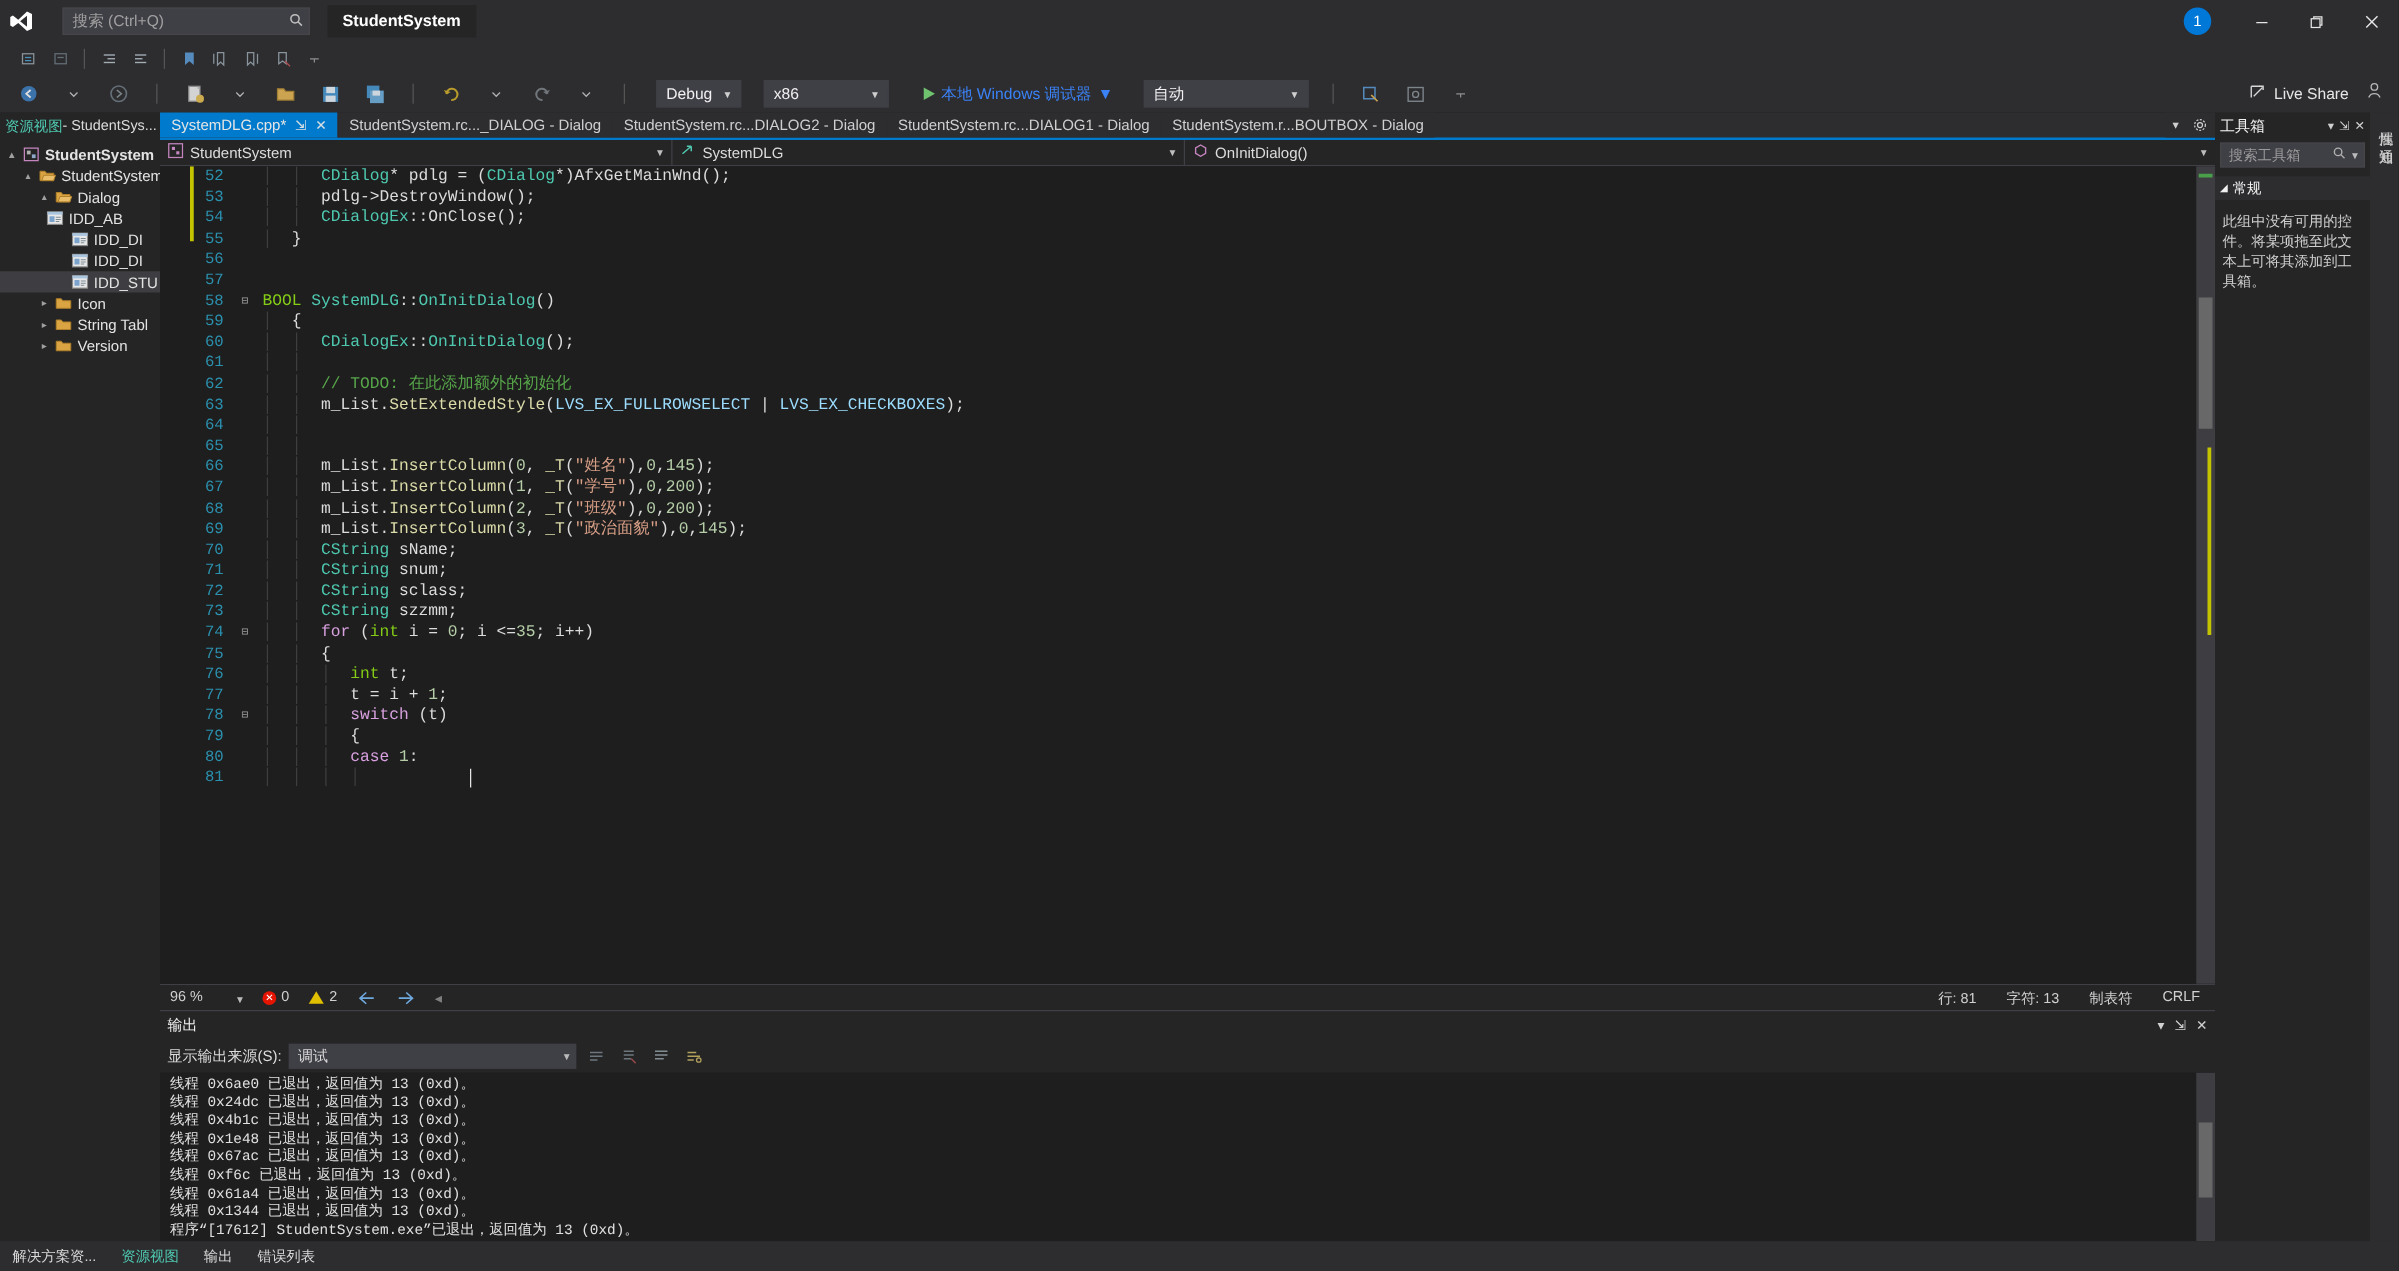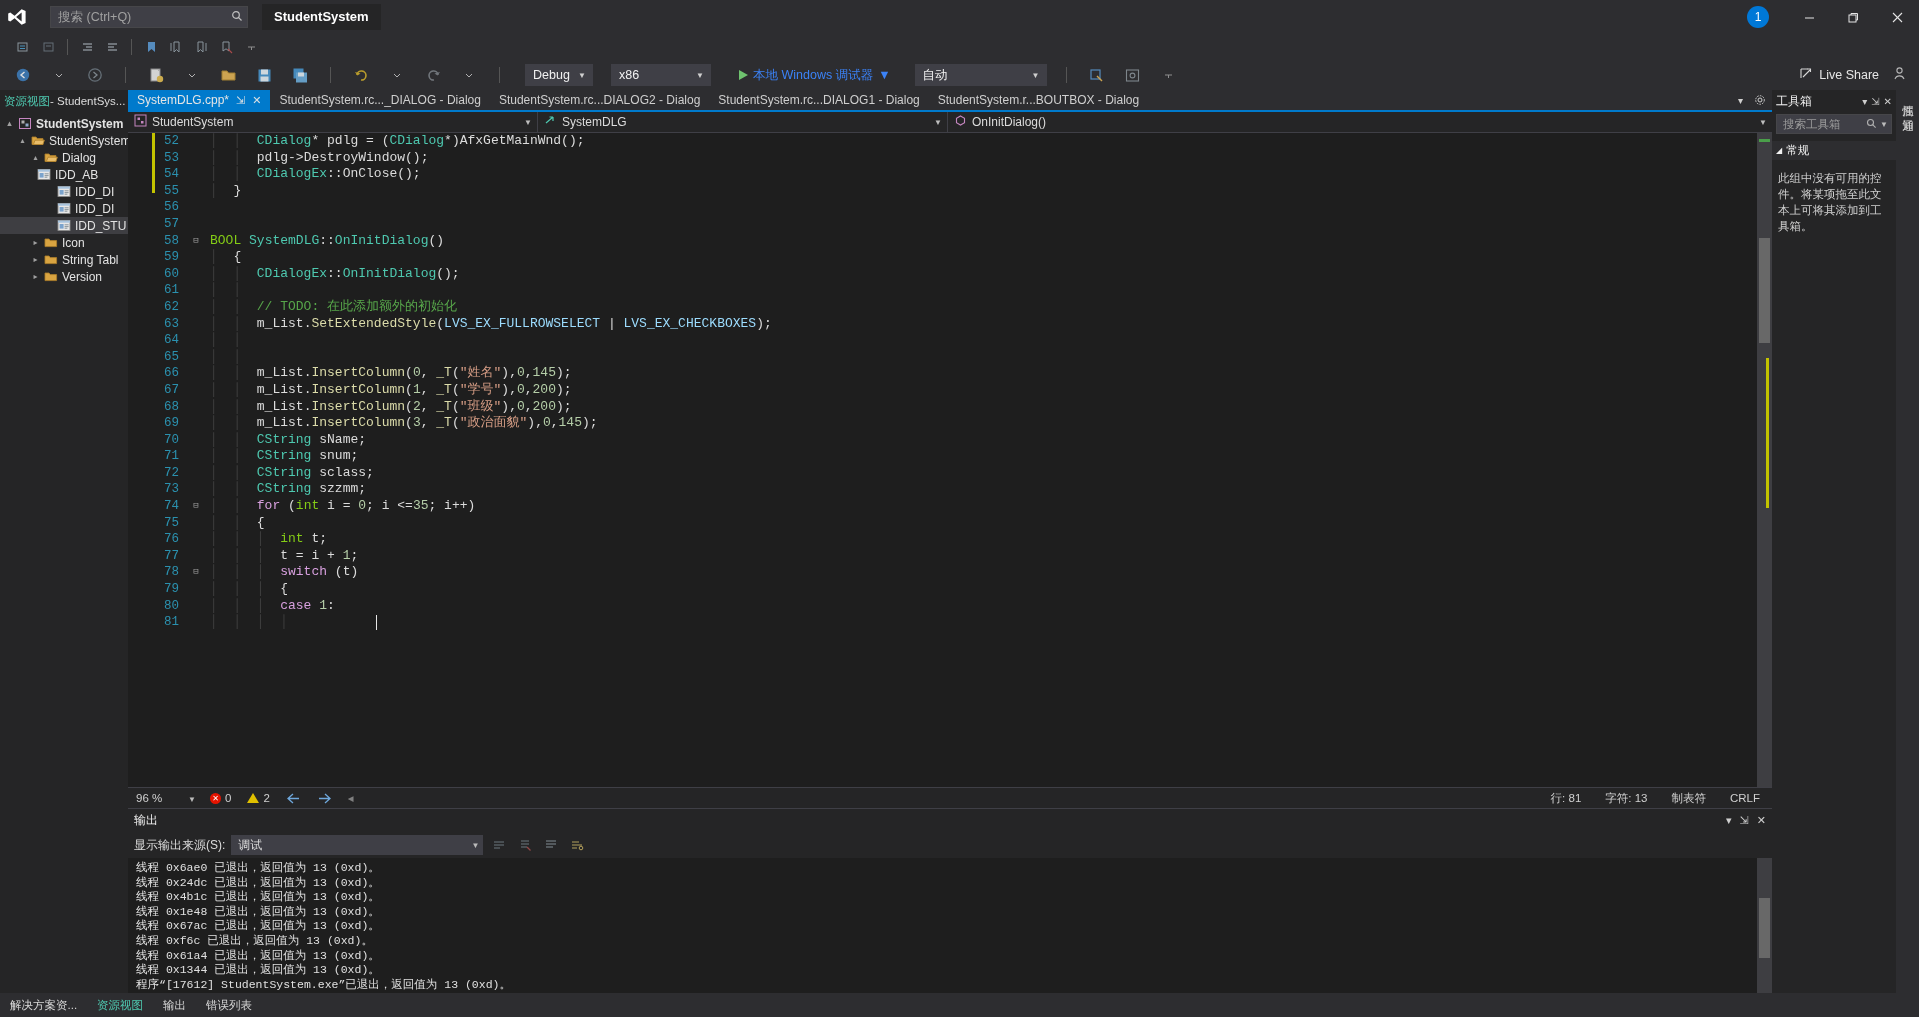--- a/index.html
+++ b/index.html
@@ -207,21 +207,21 @@
     height: 23px; display: flex; align-items: center; padding: 0 6px;
     font-size: 12px; color: #f1f1f1;
   }
   .out-title-right { margin-left: auto; display: flex; gap: 8px; align-items: center;
                      font-size: 11px; color: #d0d0d0; }
   .out-toolbar {
     height: 26px; display: flex; align-items: center; padding: 0 6px; gap: 6px;
     font-size: 12px; color: #dcdcdc;
   }
   .out-combo {
-    width: 252px; height: 20px; background: #3f3f46; border: 1px solid #3f3f46;
+    width: 230px; height: 20px; background: #3f3f46; border: 1px solid #3f3f46;
     display: flex; align-items: center; justify-content: space-between;
     padding: 0 3px 0 6px; font-size: 12px;
   }
   .out-ico { width: 20px; height: 20px; display:flex;align-items:center;justify-content:center; opacity:.8;}
   .out-body {
     flex: 1; background: #1e1e1e; position: relative; overflow: hidden;
     display: flex;
   }
   .out-text {
     flex: 1; font-family: "Liberation Mono", monospace; font-size: 11.5px;

